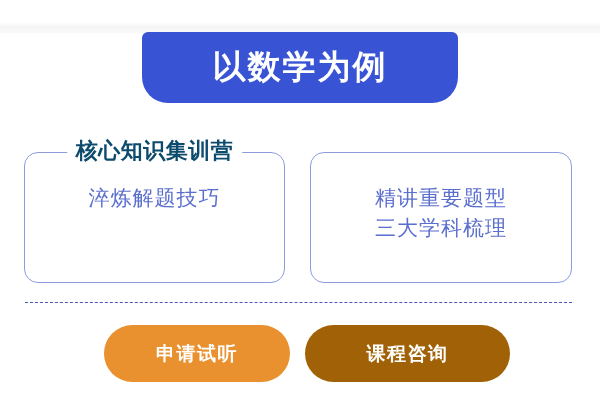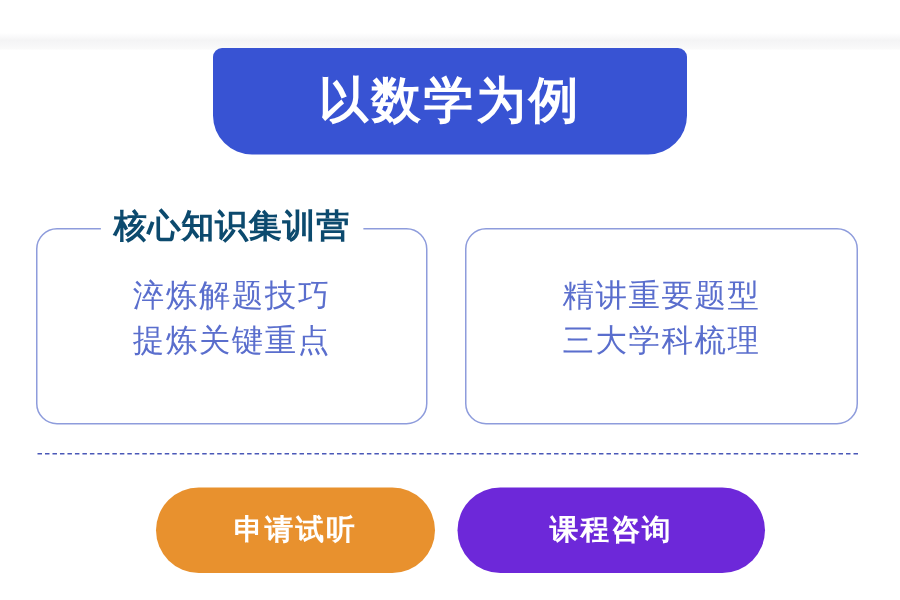--- a/index.html
+++ b/index.html
@@ -137,40 +137,39 @@
     font-size: 19px;
     font-weight: bold;
     letter-spacing: 1.5px;
     line-height: 57px;
     padding: 0;
     text-align: center;
     white-space: nowrap;
     cursor: pointer;
   }
   .btn-trial   { left: 104px; width: 186px; background: #e8912e; }
-  .btn-consult { left: 305px; width: 205px; background: #6d28d9; }
+  .btn-consult { left: 305px; width: 205px; background: #a16207; }
 </style>
 </head>
 <body>
 
 <div id="page">
 
   <div class="top-band"></div>
 
   <div class="banner">
     <span class="banner-text">以数学为例</span>
   </div>
 
   <div class="cards">
 
     <div class="card card-left">
       <div class="card-title">核心知识集训营</div>
       <div class="card-body">
         <div class="card-line">淬炼解题技巧</div>
-        <div class="card-line">提炼关键重点</div>
       </div>
     </div>
 
     <div class="card card-right">
       <div class="card-body">
         <div class="card-line">精讲重要题型</div>
         <div class="card-line">三大学科梳理</div>
       </div>
     </div>
 

